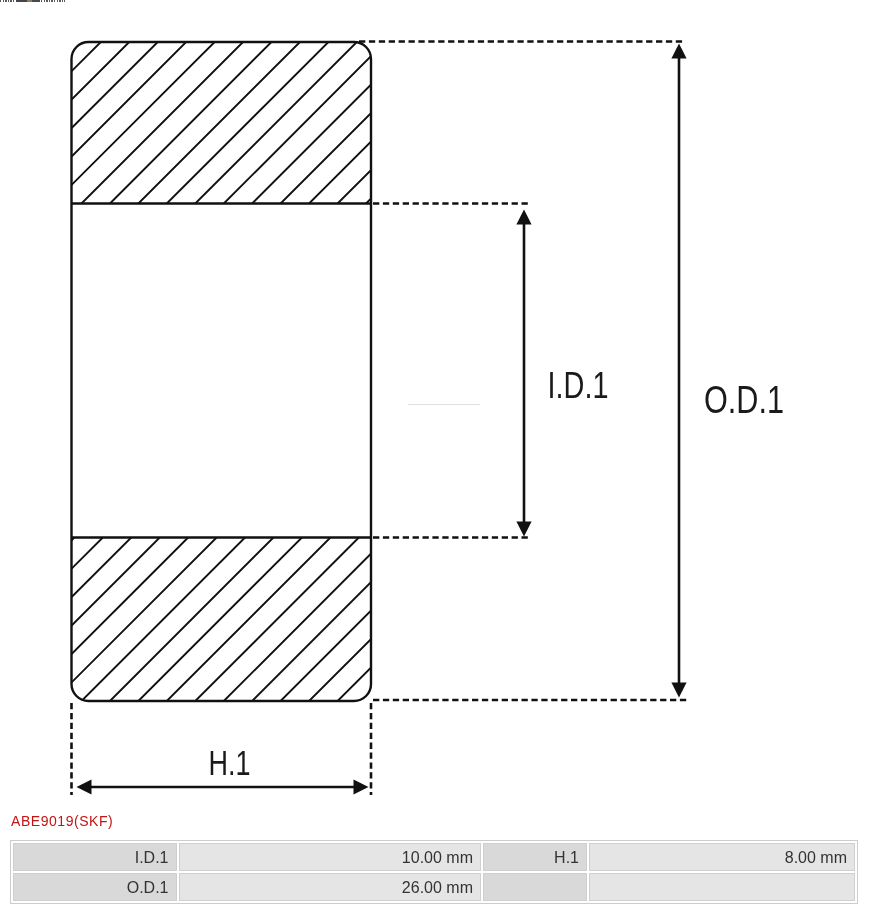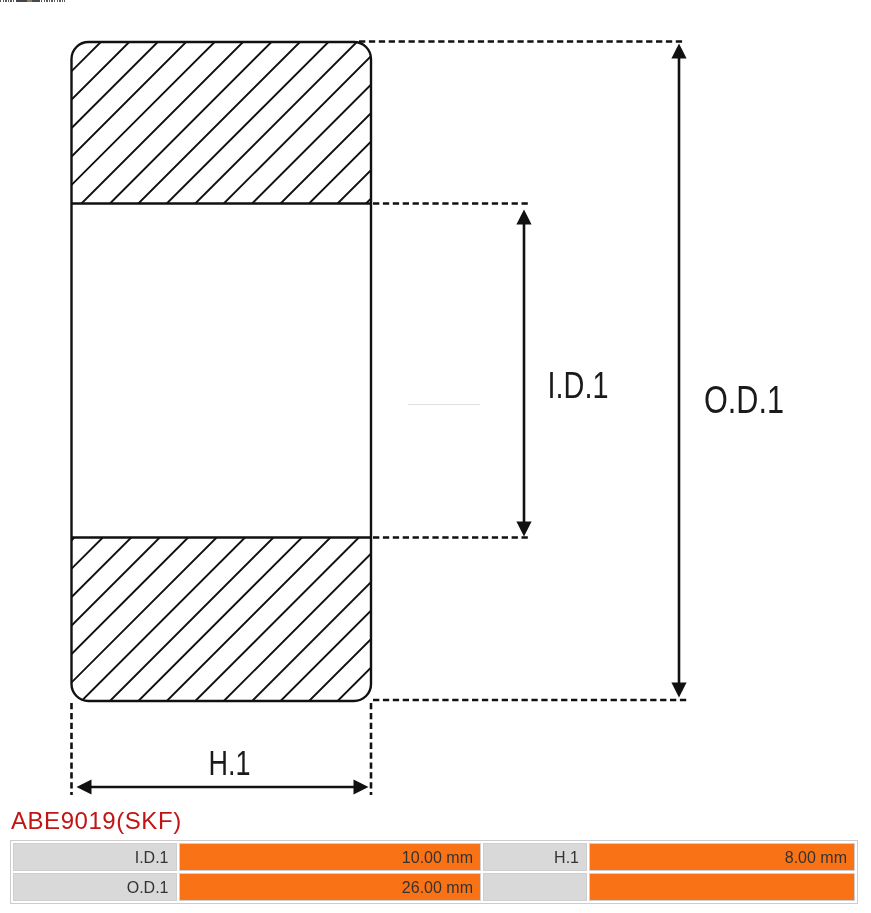--- a/index.html
+++ b/index.html
@@ -1,20 +1,20 @@
 <!DOCTYPE html>
 <html><head>
 <meta charset="utf-8">
 <style>
 html,body{margin:0;padding:0;width:871px;height:913px;background:#ffffff;font-family:"Liberation Sans",sans-serif;overflow:hidden;position:relative}
 .abs{position:absolute}
 table.dims{position:absolute;left:10px;top:840px;width:848px;table-layout:fixed;border-collapse:separate;border-spacing:2px;border:1px solid #cccccc;font-size:16px;color:#333333}
 table.dims td{box-sizing:border-box;height:28px;padding:2px 7px 0 0;text-align:right;vertical-align:middle;border:1px solid #cfcfcf}
 table.dims td.lbl{background:#d9d9d9}
-table.dims td.val{background:#f97316}
+table.dims td.val{background:#e5e5e5}
 </style>
 </head>
 <body>
 
 <div class="abs" style="left:0;top:0;width:16px;height:2px;background:repeating-linear-gradient(90deg,#5a5a5a 0 1.5px,rgba(255,255,255,0) 1.5px 2.6px)"></div>
 <div class="abs" style="left:16px;top:0;width:24px;height:2px;background:linear-gradient(90deg,#454545 0 11px,#8a7a66 11px 16px,#4a4a4a 16px 24px)"></div>
 <div class="abs" style="left:41px;top:0;width:24px;height:2px;background:repeating-linear-gradient(90deg,#5a5a5a 0 1.5px,rgba(255,255,255,0) 1.5px 2.6px)"></div>
 
 <svg class="abs" style="left:0;top:0" width="871" height="913" viewBox="0 0 871 913">
   <defs>
@@ -72,21 +72,21 @@
     <polygon points="368.5,787 353.5,779.4 353.5,794.6" stroke="none"></polygon>
   </g>
 
   <text x="547.5" y="398" font-family="Liberation Sans, sans-serif" font-size="37" fill="#1a1a1a" textLength="61" lengthAdjust="spacingAndGlyphs">I.D.1</text>
 
   <text x="704" y="413" font-family="Liberation Sans, sans-serif" font-size="38" fill="#1a1a1a" textLength="80" lengthAdjust="spacingAndGlyphs">O.D.1</text>
 
   <text x="208.5" y="775" font-family="Liberation Sans, sans-serif" font-size="35" fill="#1a1a1a" textLength="42" lengthAdjust="spacingAndGlyphs">H.1</text>
 </svg>
 
-<div class="abs" style="left:11px;top:809px;font-size:24px;line-height:24px;letter-spacing:0.55px;color:#c21414">ABE9019(SKF)</div>
+<div class="abs" style="left:11px;top:809px;font-size:14px;line-height:24px;letter-spacing:0.55px;color:#c21414">ABE9019(SKF)</div>
 
 <table class="dims" cellspacing="2">
   <tbody>
       <tr>
     <td class="lbl" style="width:163.5px">I.D.1</td>
     <td class="val" style="width:302.5px">10.00&nbsp;mm</td>
     <td class="lbl" style="width:104px">H.1</td>
     <td class="val">8.00&nbsp;mm</td>
   </tr>
   <tr>

